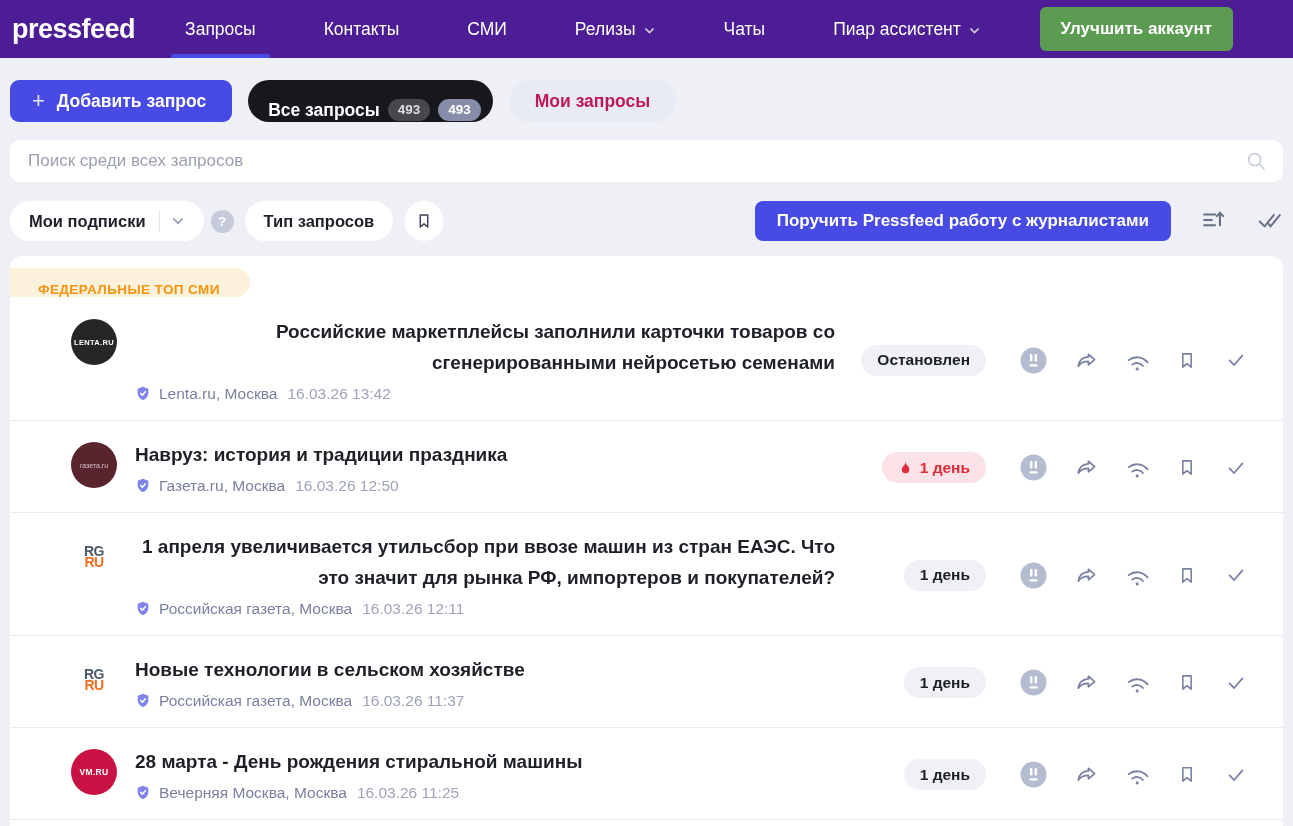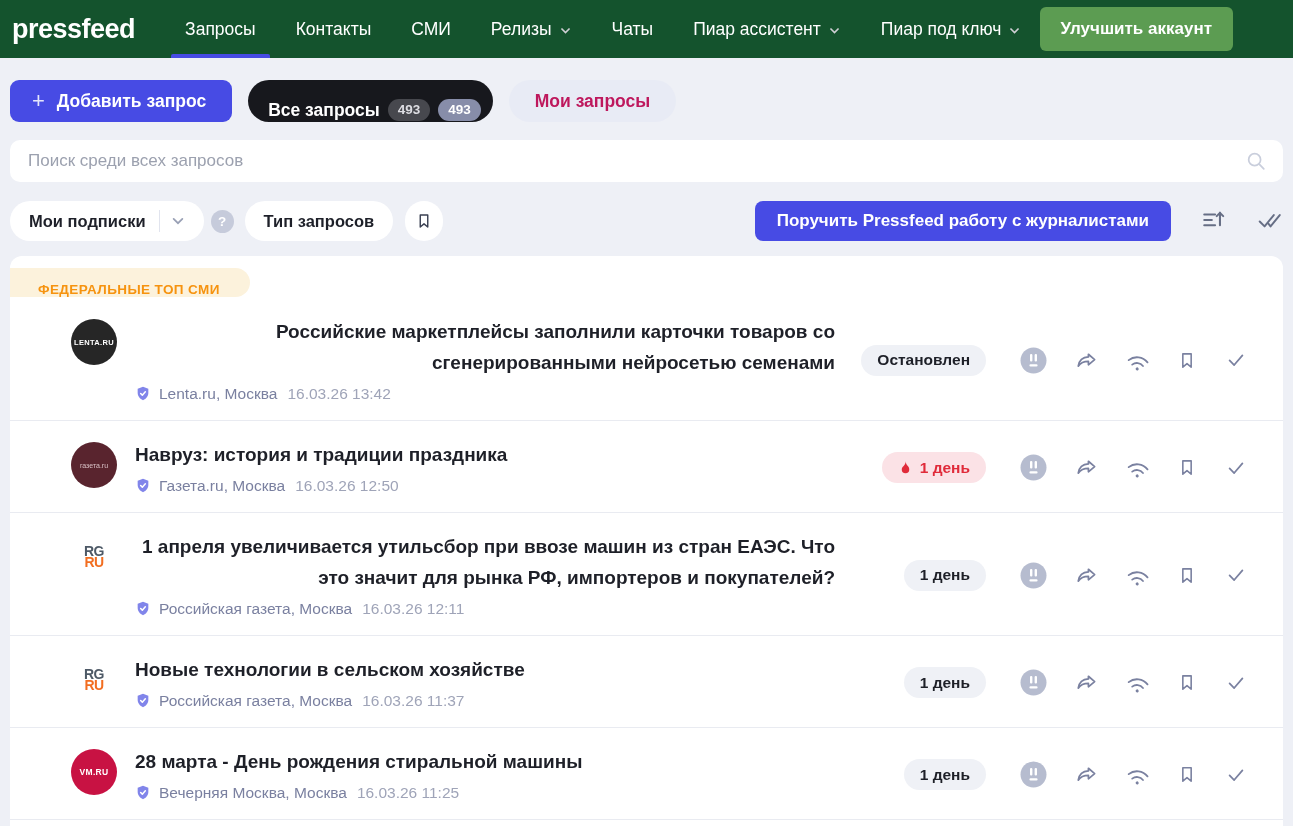--- a/index.html
+++ b/index.html
@@ -1,22 +1,22 @@
 <!DOCTYPE html>
 <html><head>
 <meta charset="utf-8">
 <style>
   * { margin:0; padding:0; box-sizing:border-box; }
   html,body { width:1293px; height:826px; overflow:hidden; background:#eef0f6;
     font-family:"Liberation Sans", sans-serif; }
 
   
-  .nav { height:58px; background:#14532d; display:flex; align-items:center; }
+  .nav { height:58px; background:#4c1d95; display:flex; align-items:center; }
   .logo { color:#fff; font-size:27px; font-weight:700; letter-spacing:-0.5px; margin-left:12px; cursor:pointer; }
-  .menu { display:flex; align-items:center; margin-left:50px; gap:40px; height:100%; }
+  .menu { display:flex; align-items:center; margin-left:50px; gap:68px; height:100%; }
   .mi { color:#fff; font-size:17.5px; text-decoration:none; display:flex; align-items:center; gap:7px;
         height:100%; position:relative; cursor:pointer; white-space:nowrap; }
   .mi.active::after { content:""; position:absolute; left:-14px; right:-14px; bottom:0; height:4px;
         background:#474be4; border-radius:2px 2px 0 0; }
   .chev { width:13px; height:13px; stroke:#cfcfd4; stroke-width:2; fill:none; margin-top:2px; }
   .upgrade { margin-left:auto; margin-right:60px; background:#5c9c52; color:#fff; border:none;
         font-family:inherit; font-size:17px; font-weight:600; padding:12px 21px; border-radius:6px; cursor:pointer; }
 
   
   .toolbar { display:flex; align-items:center; margin:22px 10px 0 10px; height:42px; gap:16px; }
@@ -103,26 +103,20 @@
       </a>
     <a class="mi">
         <span>Чаты</span>
       </a>
     <a class="mi">
         <span>Пиар ассистент</span>
       <svg class="chev" viewBox="0 0 16 16">
           <polyline points="3,5.5 8,10.5 13,5.5"></polyline>
         </svg>
       </a>
-    <a class="mi">
-        <span>Пиар под ключ</span>
-      <svg class="chev" viewBox="0 0 16 16">
-          <polyline points="3,5.5 8,10.5 13,5.5"></polyline>
-        </svg>
-      </a>
   </nav>
   <button class="upgrade">Улучшить аккаунт</button>
 </header>
 
 <div class="toolbar">
   <button class="btn-add">
     <span class="plus">+</span>
     <span>Добавить запрос</span>
   </button>
   <div class="seg-dark">

